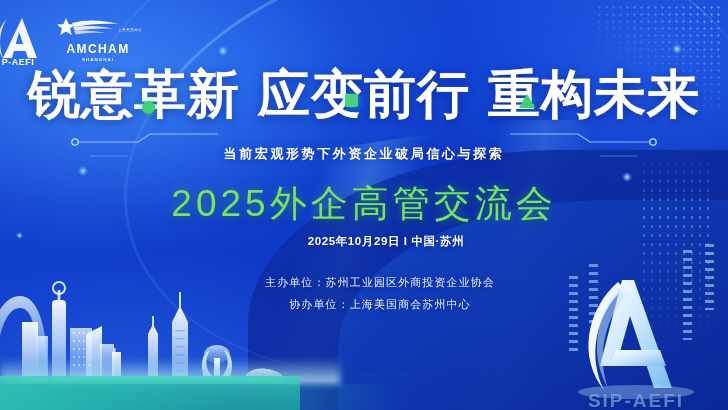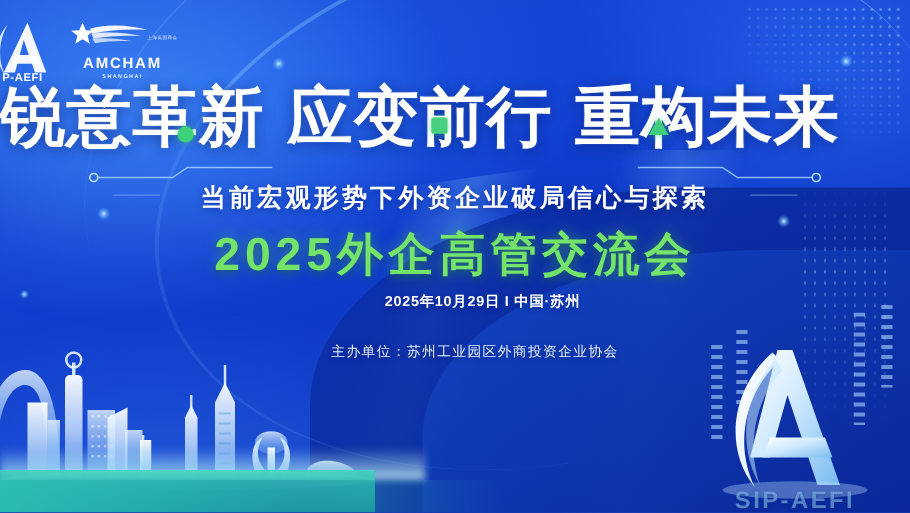--- a/index.html
+++ b/index.html
@@ -62,48 +62,48 @@
 
   
   .logo-row{position:absolute;left:0;top:8px;height:56px;}
   .aefi-mark{position:absolute;left:-8px;top:6px;width:56px;height:52px;}
   .amcham{position:absolute;left:52px;top:8px;width:92px;height:48px;color:#fff;text-align:center;}
   .amcham .am-name{font-size:12px;font-weight:700;letter-spacing:1.4px;line-height:1;margin-top:1px;}
   .amcham .am-sub{font-size:4.4px;font-weight:700;letter-spacing:1.1px;opacity:.92;margin-top:2px;}
   .am-cn{position:absolute;right:2px;top:12px;font-size:3.6px;letter-spacing:.4px;opacity:.85;}
 
   
-  .headline{position:absolute;left:0;right:0;top:68px;text-align:left;
+  .headline{position:absolute;left:0;right:0;top:68px;text-align:center;
     font-size:52px;font-weight:700;color:#fff;letter-spacing:1px;line-height:1;
     text-shadow:0 2px 10px rgba(4,24,100,.55),0 0 1px rgba(255,255,255,.6);
     white-space:nowrap;}
   .headline .gap{display:inline-block;width:18px;}
 
   
   .acc{position:absolute;z-index:3;}
   .acc-dot{width:13px;height:13px;border-radius:50%;background:#3ed07a;
     box-shadow:0 0 6px rgba(62,208,122,.65);}
   .acc-sq{width:13px;height:13px;background:#46d07f;border-radius:2px;
     box-shadow:0 0 6px rgba(70,208,127,.6);}
   .acc-tri{width:0;height:0;border-left:8px solid transparent;border-right:8px solid transparent;
     border-bottom:14px solid #3fcf7c;filter:drop-shadow(0 0 4px rgba(63,207,124,.6));}
 
   
   .subtitle{position:absolute;left:0;right:0;top:145px;text-align:center;
-    font-size:20px;font-weight:700;color:#ffffff;letter-spacing:2.6px;
+    font-size:13px;font-weight:700;color:#ffffff;letter-spacing:2.6px;
     text-shadow:0 1px 6px rgba(5,28,110,.5);white-space:nowrap;}
 
   
   .circuit{position:absolute;top:130px;width:150px;height:34px;overflow:visible;}
   .circuit.left{left:68px;}
   .circuit.right{right:68px;}
 
   
   .eventtitle{position:absolute;left:0;right:0;top:184px;text-align:center;
-    font-size:37px;font-weight:700;color:#74e36a;letter-spacing:4px;line-height:1.1;
+    font-size:37px;font-weight:400;color:#74e36a;letter-spacing:4px;line-height:1.1;
     text-shadow:0 0 10px rgba(95,220,105,.45),0 2px 6px rgba(6,40,30,.35);white-space:nowrap;}
 
   
   .dateline{position:absolute;left:0;right:0;top:234px;text-align:center;
     font-size:11.5px;font-weight:700;color:#ffffff;letter-spacing:.6px;
     text-shadow:0 1px 4px rgba(5,28,110,.5);padding-left:44px;}
 
   
   .orgs{position:absolute;left:0;right:0;top:272px;text-align:center;margin-left:32px;}
   .org-line{font-size:11px;color:#eaf3ff;letter-spacing:1.1px;line-height:21.5px;
@@ -201,20 +201,21 @@
   </div>
 
   <div class="subtitle">当前宏观形势下外资企业破局信心与探索</div>
 
   <div class="eventtitle">2025外企高管交流会</div>
 
   <div class="dateline">2025年10月29日 I 中国·苏州</div>
 
   <div class="orgs">
     <div class="org-line">主办单位：苏州工业园区外商投资企业协会</div>
+    <div class="org-line">协办单位：上海美国商会苏州中心</div>
   </div>
 
   <div class="skyline">
     <svg viewBox="0 0 300 140" width="300" height="140">
       <defs>
         <linearGradient id="bld" x1="0" y1="0" x2="0" y2="1">
           <stop offset="0%" stop-color="#ffffff" stop-opacity=".95"></stop>
           <stop offset="55%" stop-color="#cfe8ff" stop-opacity=".78"></stop>
           <stop offset="100%" stop-color="#9fd2ff" stop-opacity=".45"></stop>
         </linearGradient>

